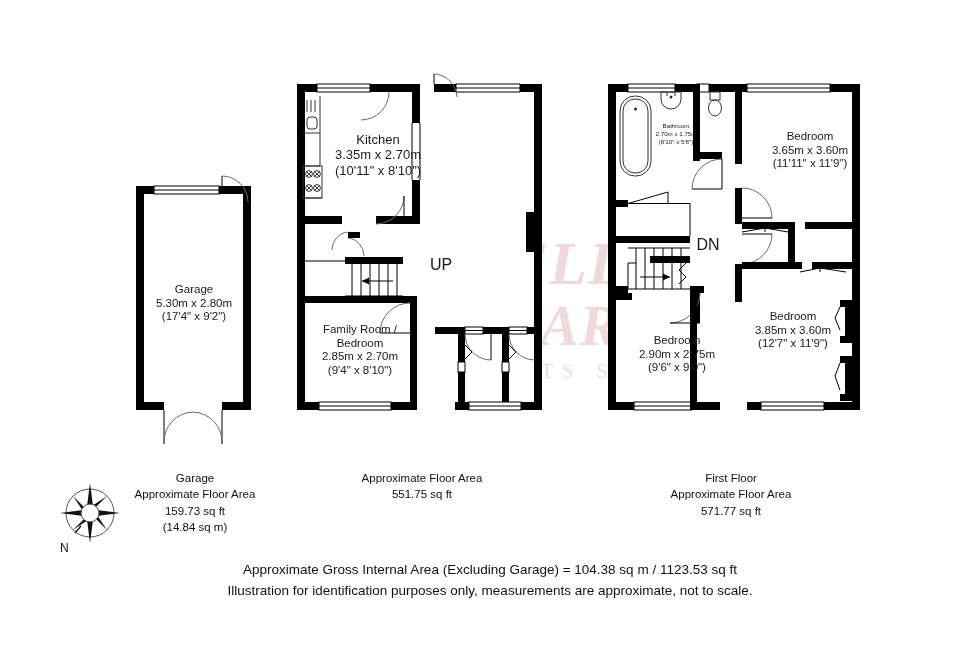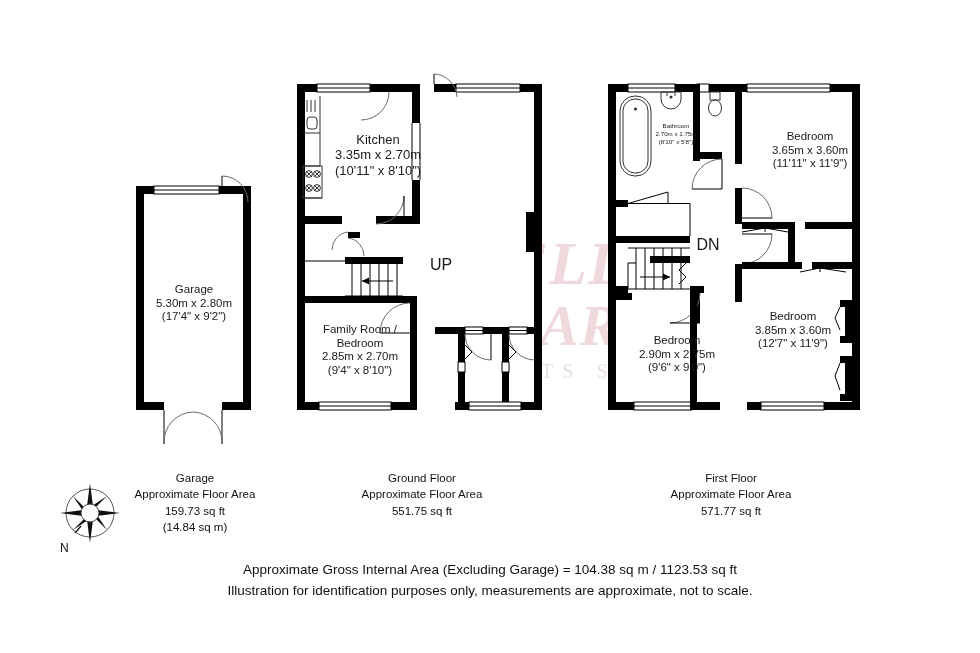--- a/index.html
+++ b/index.html
@@ -418,21 +418,20 @@
   <div class="compass-n" style="left:60px; top:541px;">N</div>
 
   <div class="caption" style="left:110px; top:470px; width:170px;">
     <div>Garage</div>
     <div>Approximate Floor Area</div>
     <div>159.73 sq ft</div>
     <div>(14.84 sq m)</div>
   </div>
 
   <div class="caption" style="left:337px; top:470px; width:170px;">
-    <div>Ground Floor</div>
     <div>Approximate Floor Area</div>
     <div>551.75 sq ft</div>
   </div>
 
   <div class="caption" style="left:646px; top:470px; width:170px;">
     <div>First Floor</div>
     <div>Approximate Floor Area</div>
     <div>571.77 sq ft</div>
   </div>
 

